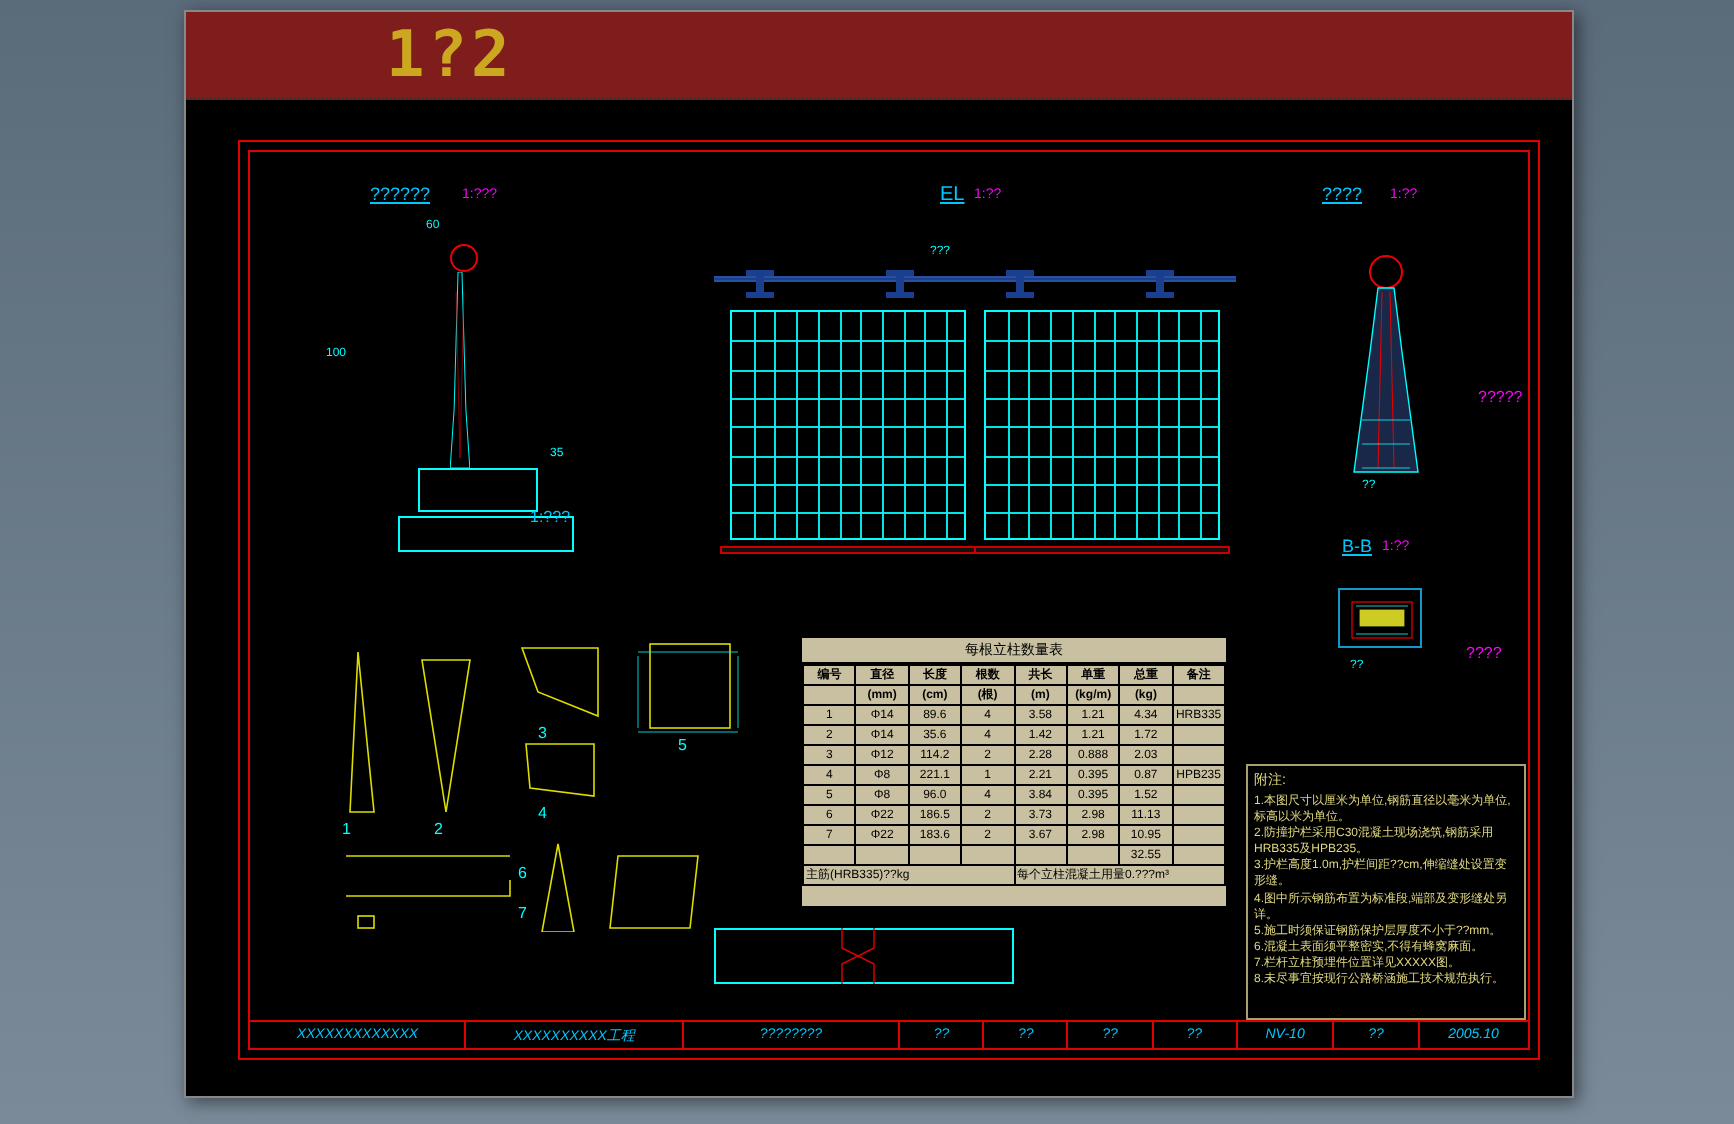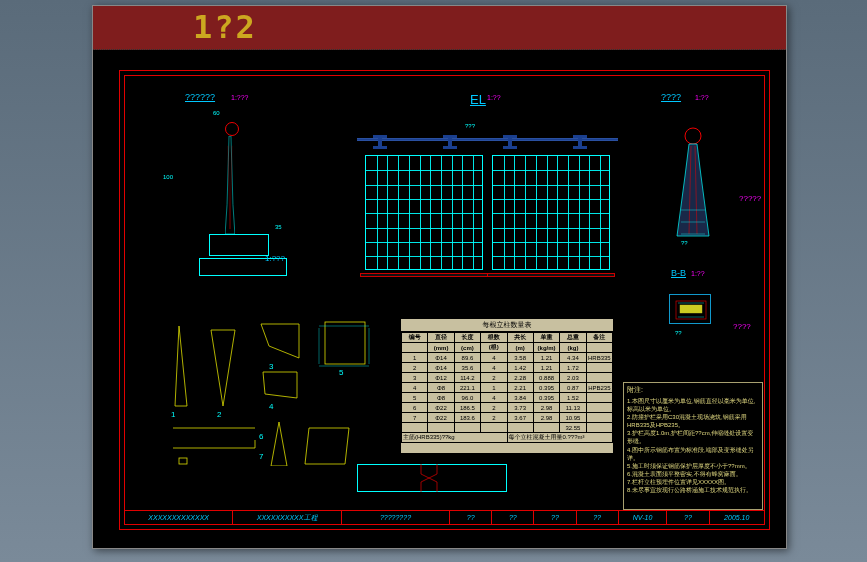--- a/index.html
+++ b/index.html
@@ -182,21 +182,21 @@
     <div class="title-text">1?2</div>
   </div>
 
   <div class="canvas-area">
     <div class="frame-outer">
       <div class="frame-inner">
 
         <span class="label blue underline" style="left:60px; top:16px; font-size:9px;">??????</span>
         <span class="label magenta" style="left:106px; top:18px; font-size:7px;">1:???</span>
 
-        <span class="label blue underline" style="left:345px; top:16px; font-size:13px;">EL</span>
+        <span class="label blue underline" style="left:345px; top:16px; font-size:10px;">EL</span>
         <span class="label magenta" style="left:362px; top:18px; font-size:7px;">1:??</span>
 
         <span class="label blue underline" style="left:536px; top:16px; font-size:9px;">????</span>
         <span class="label magenta" style="left:570px; top:18px; font-size:7px;">1:??</span>
 
         <span class="label magenta" style="left:614px; top:118px; font-size:8px;">?????</span>
 
         <span class="label blue underline" style="left:546px; top:192px; font-size:9px;">B-B</span>
         <span class="label magenta" style="left:566px; top:194px; font-size:7px;">1:??</span>
         <span class="label magenta" style="left:608px; top:246px; font-size:8px;">????</span>

